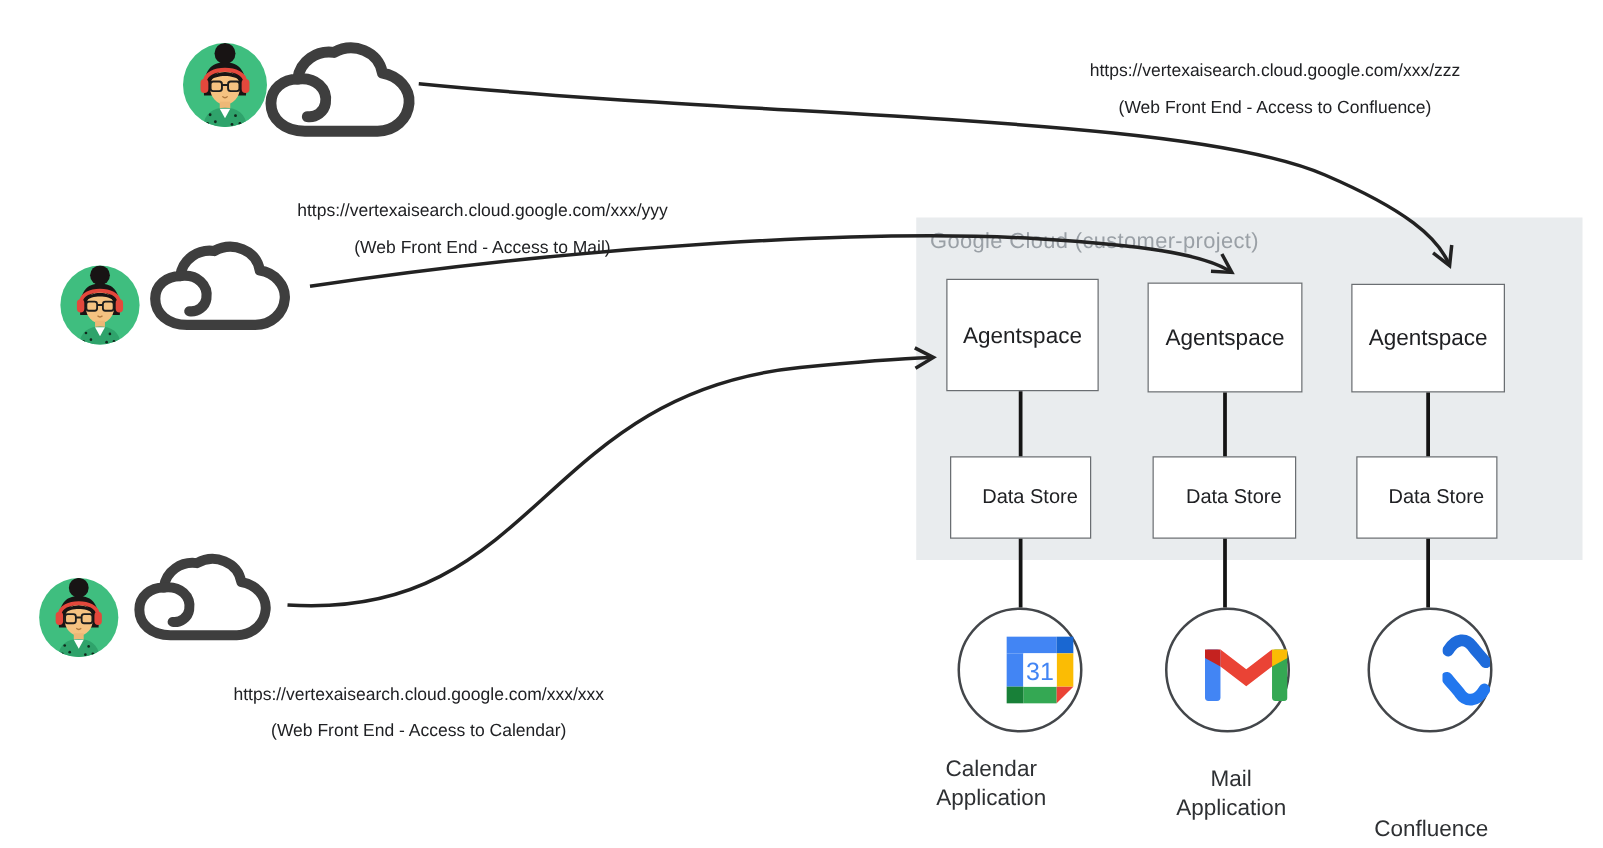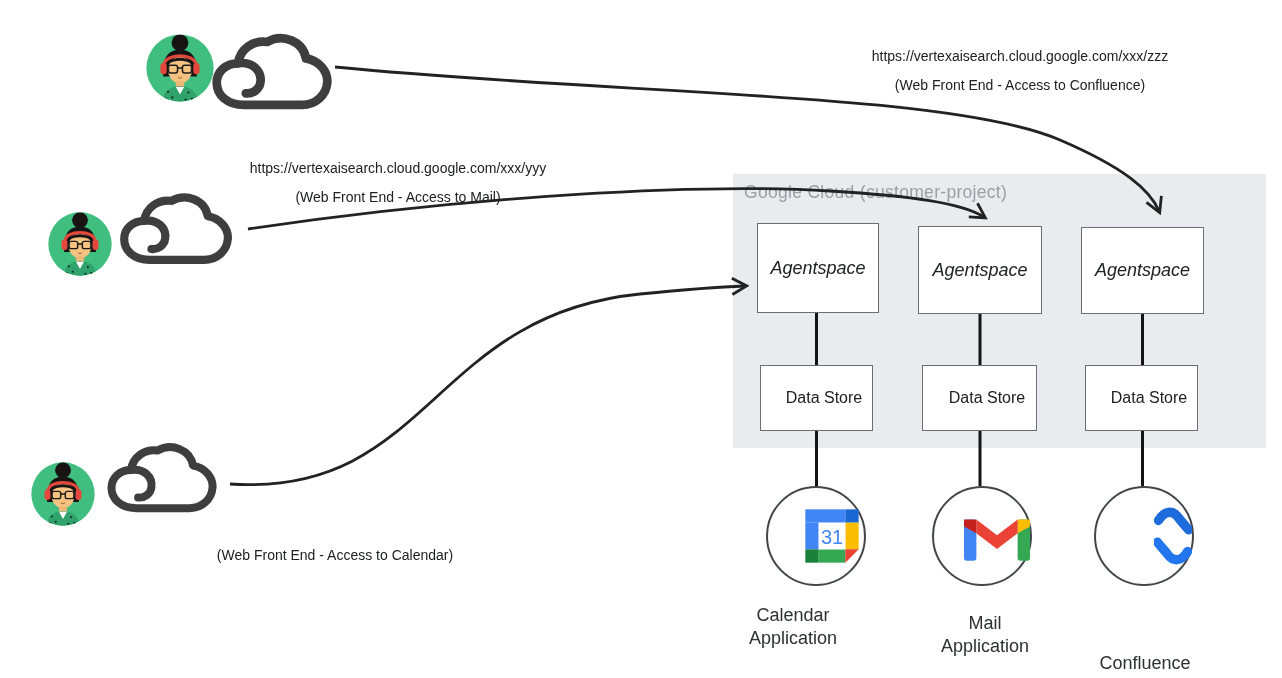--- a/index.html
+++ b/index.html
@@ -2,21 +2,21 @@
 <html><head>
 <meta charset="utf-8">
 <style>
   html,body{margin:0;padding:0;background:#ffffff;}
   .stage{position:relative;width:1282px;height:678px;background:#ffffff;overflow:hidden;
          font-family:"Liberation Sans",sans-serif;color:#202124;}
   .panel{position:absolute;left:733px;top:174px;width:533px;height:274px;background:#e9ecee;z-index:1;}
   .panel-label{position:absolute;left:11px;top:8px;font-size:17.5px;color:#9aa0a6;letter-spacing:.3px;white-space:nowrap;}
   .node{position:absolute;background:#ffffff;border:1.6px solid #6a6e72;box-sizing:border-box;
         display:flex;align-items:center;justify-content:center;z-index:3;}
-  .agent{font-style:italic;font-size:18px;text-align:center;}
+  .agent{font-size:18px;text-align:center;}
   .store{font-size:16px;padding-left:15px;}
   .appcircle{position:absolute;width:100px;height:100px;border-radius:50%;background:#ffffff;
              border:2.2px solid #43464a;box-sizing:border-box;display:flex;align-items:center;justify-content:flex-end;z-index:3;}
   .urlblock{position:absolute;width:500px;text-align:center;font-size:14px;line-height:28.5px;z-index:2;}
   .applabel{position:absolute;width:160px;text-align:center;font-size:18px;line-height:23px;color:#2e3033;z-index:2;}
   .figure{position:absolute;z-index:3;}
   .overlay{position:absolute;left:0;top:0;z-index:4;pointer-events:none;}
 </style>
 </head>
 <body>
@@ -125,25 +125,26 @@
   </div>
   <div class="applabel" style="left:1065px;top:652px">
     <div>Confluence</div>
     <div>Application</div>
   </div>
 
   <div class="urlblock" style="left:770px;top:42px">
     <div>https://vertexaisearch.cloud.google.com/xxx/zzz</div>
     <div>(Web Front End - Access to Confluence)</div>
   </div>
-  <div class="urlblock" style="left:148px;top:154px">
+  <div class="urlblock" style="left:136px;top:154px">
     <div>https://vertexaisearch.cloud.google.com/xxx/yyy</div>
     <div>(Web Front End - Access to Mail)</div>
   </div>
   <div class="urlblock" style="left:85px;top:541px">
+    <div>https://vertexaisearch.cloud.google.com/xxx/xxx</div>
     <div>(Web Front End - Access to Calendar)</div>
   </div>
 
   <svg class="figure" style="left:209px;top:29px" width="126" height="86" viewBox="0 0 130 88">
       <use href="#sym-cloud"></use>
     </svg>
   <svg class="figure" style="left:145px;top:33px" width="70" height="70" viewBox="0 0 100 100">
       <use href="#sym-avatar"></use>
     </svg>
 

